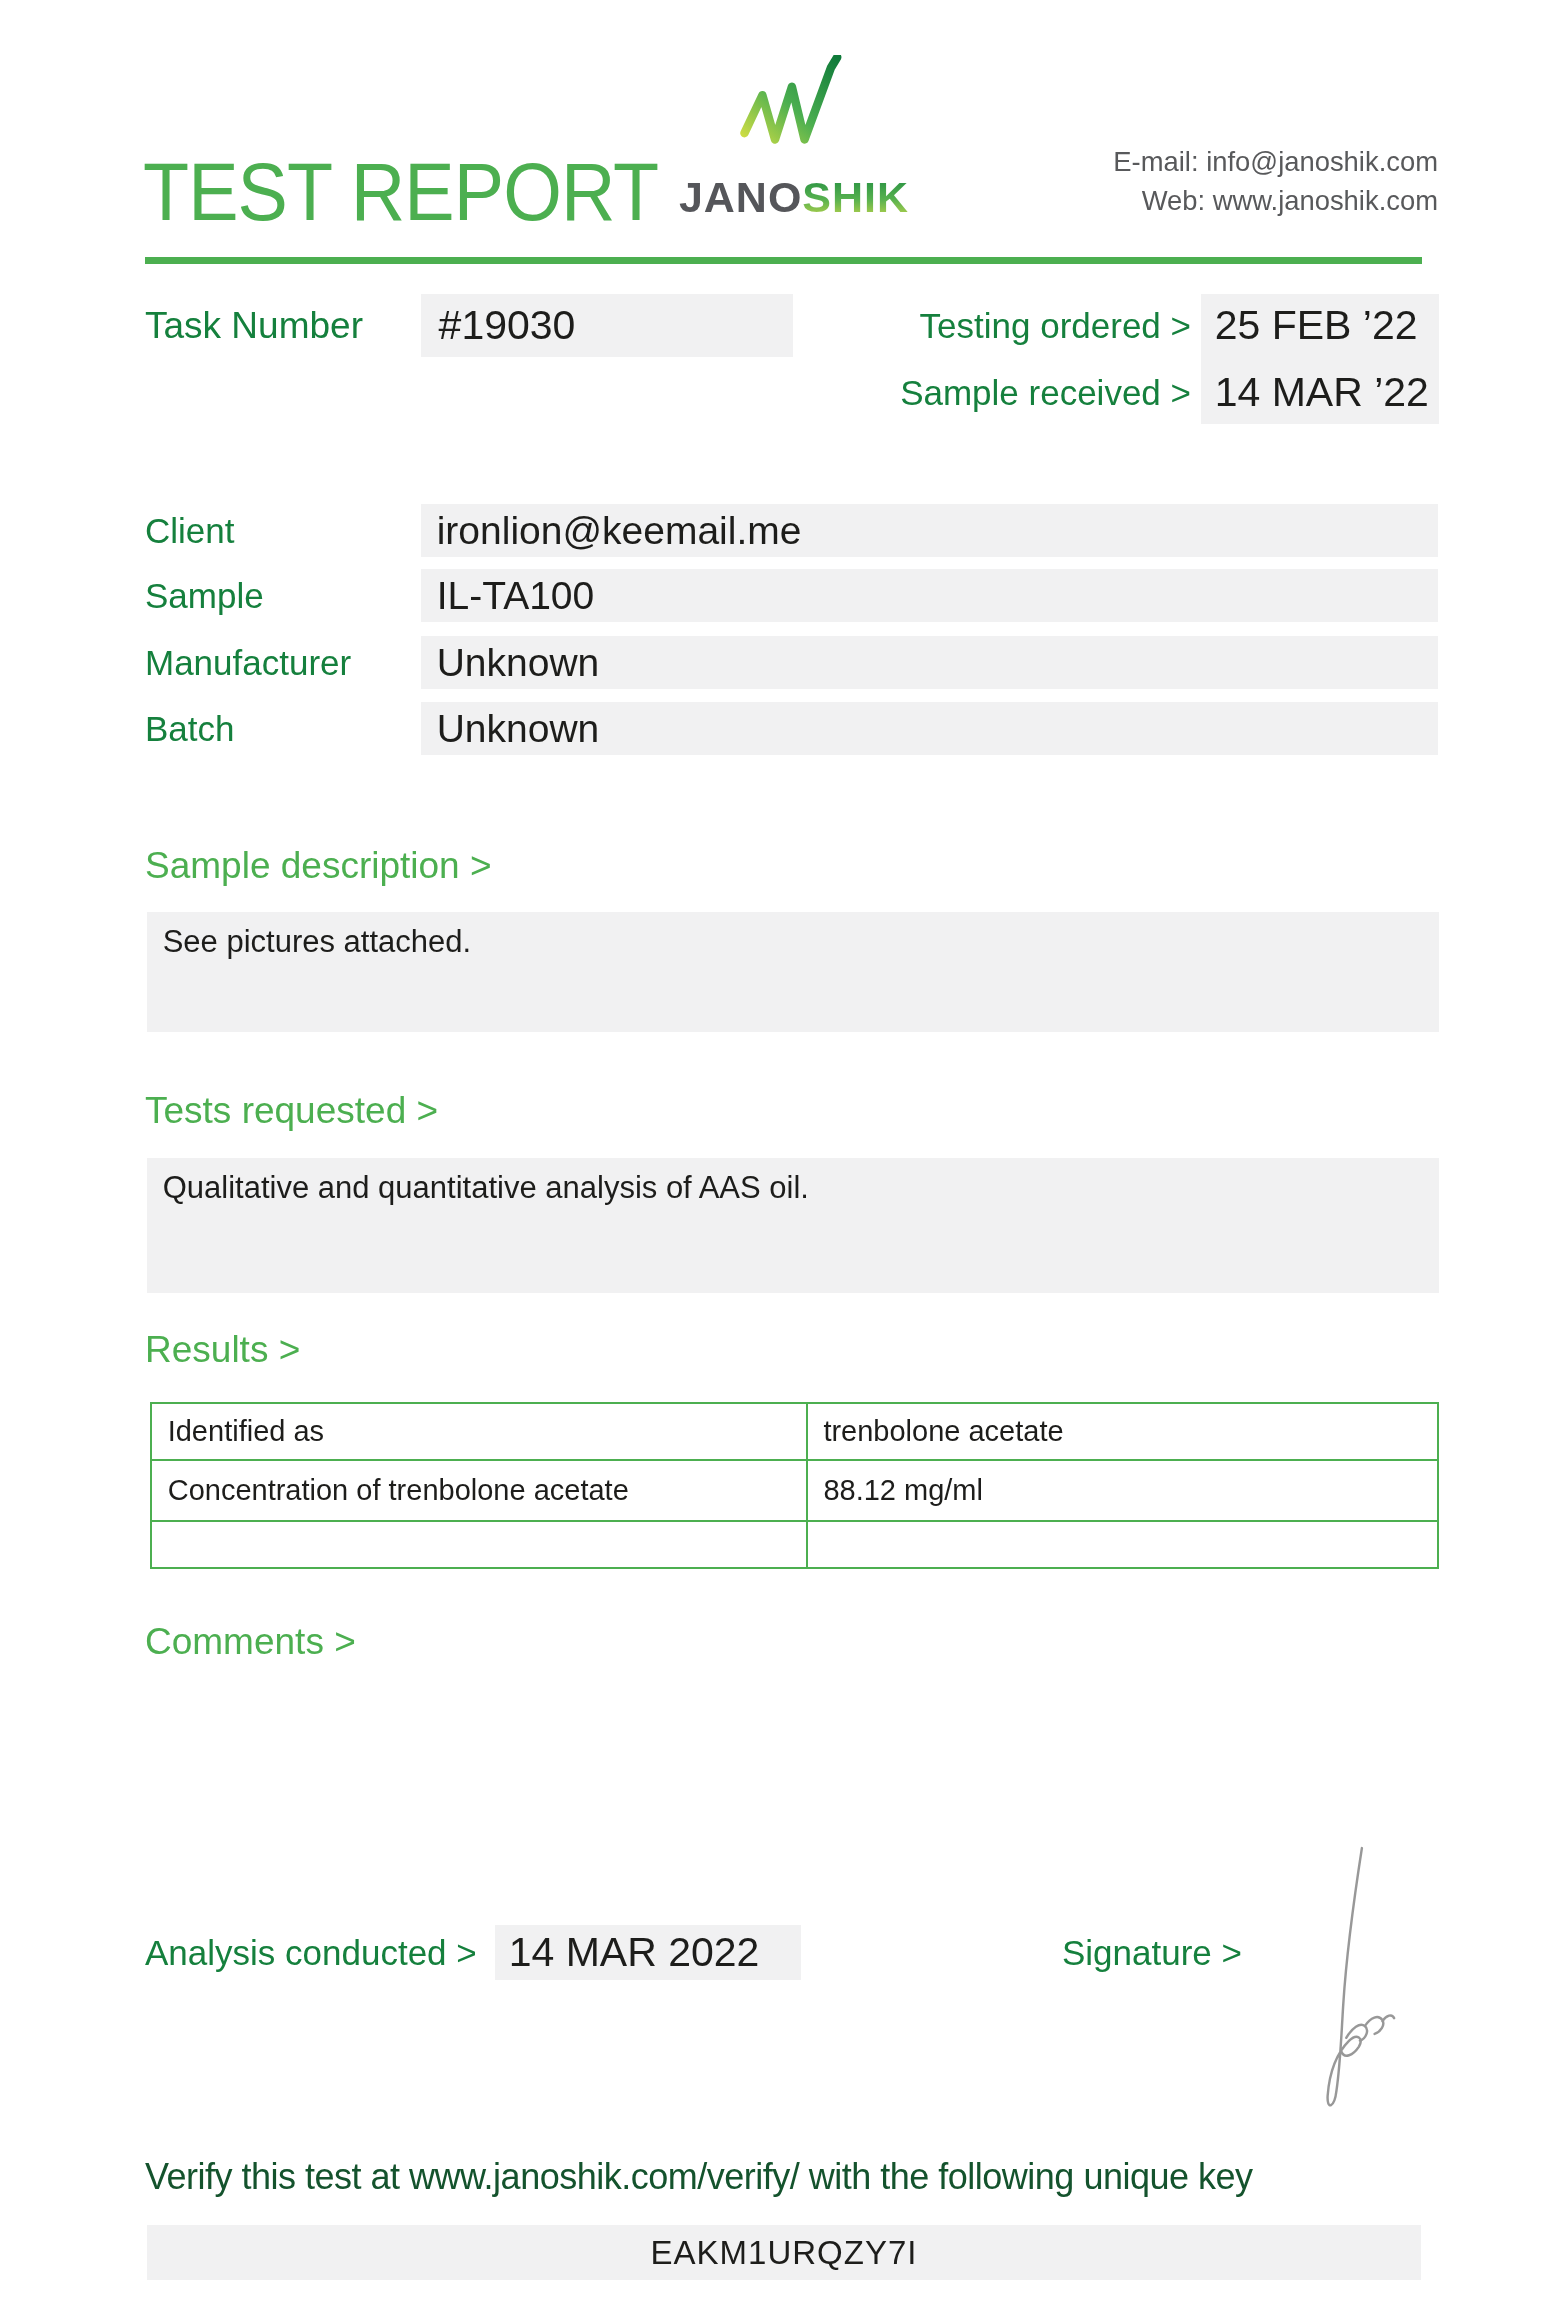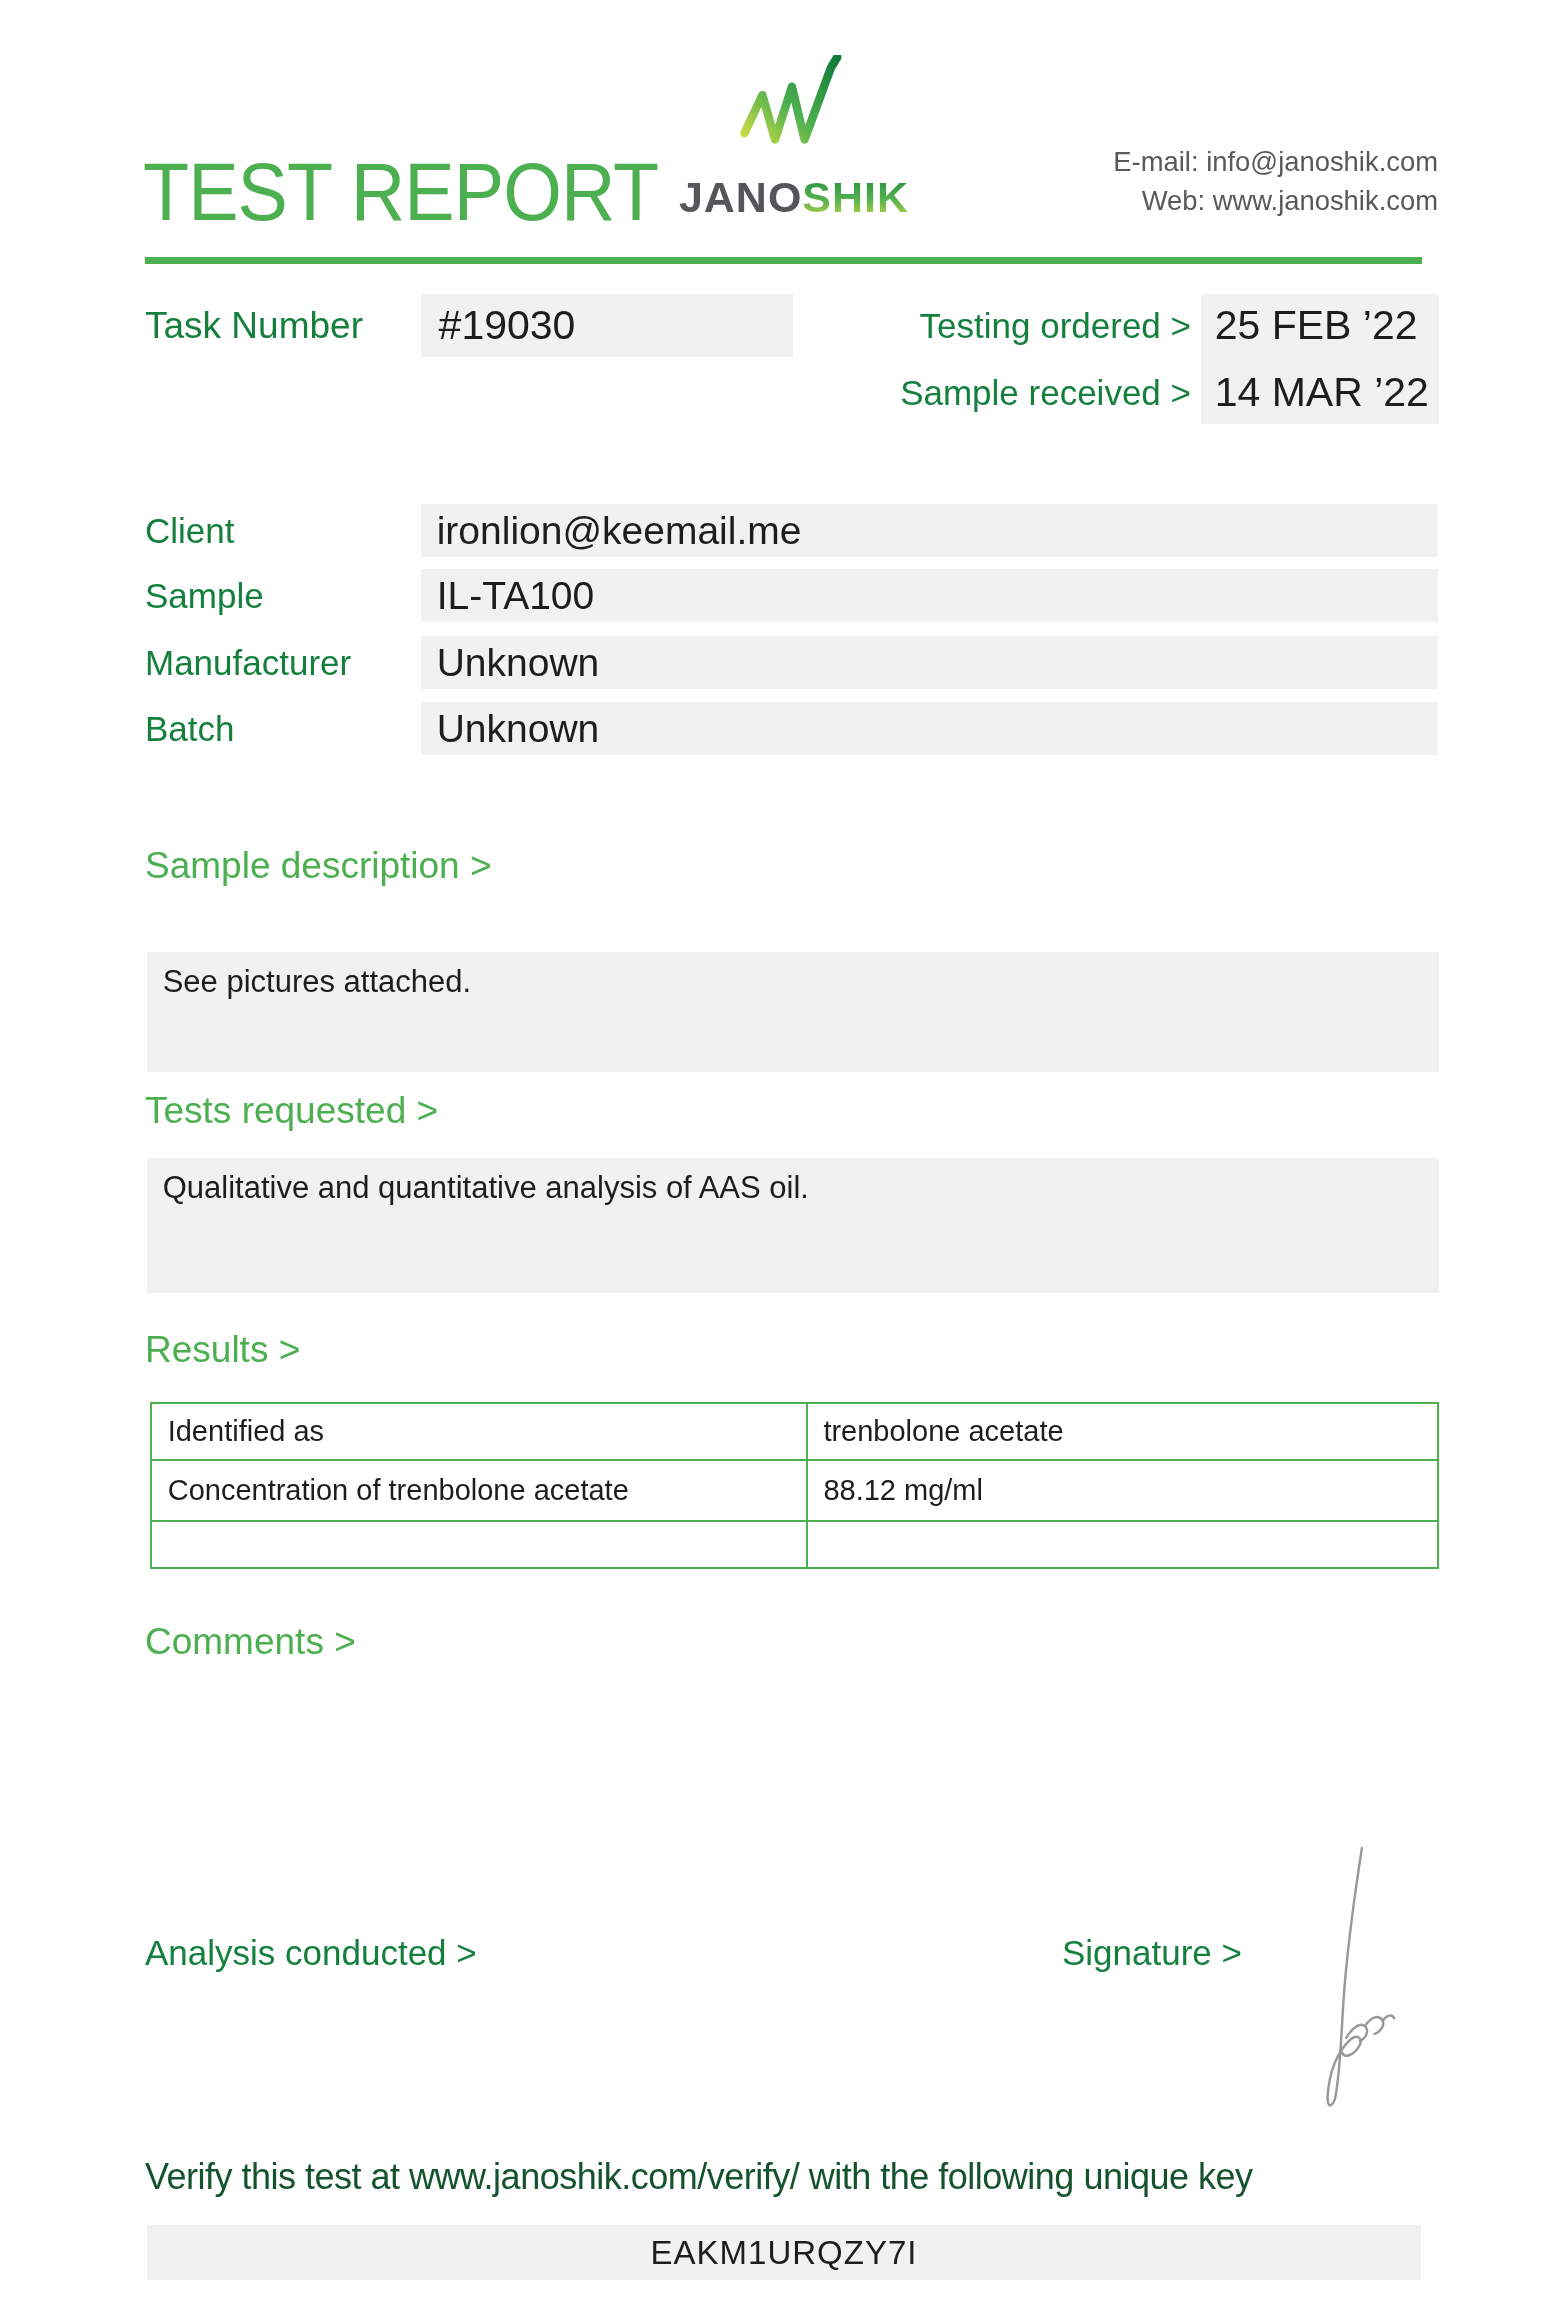--- a/index.html
+++ b/index.html
@@ -88,21 +88,21 @@
   <div class="abs lbl detail-label" style="top:569px">Sample</div>
   <div class="abs graybox detail-box" style="top:569px">IL-TA100</div>
 
   <div class="abs lbl detail-label" style="top:636px">Manufacturer</div>
   <div class="abs graybox detail-box" style="top:636px">Unknown</div>
 
   <div class="abs lbl detail-label" style="top:702px">Batch</div>
   <div class="abs graybox detail-box" style="top:702px">Unknown</div>
 
   <div class="abs section-label" style="top:845px">Sample description &gt;</div>
-  <div class="abs graybox content-box" style="top:952px;height:120px">
+  <div class="abs graybox content-box" style="top:912px;height:120px">
     <span>See pictures attached.</span>
   </div>
 
   <div class="abs section-label" style="top:1090px">Tests requested &gt;</div>
   <div class="abs graybox content-box" style="top:1158px;height:135px">
     <span>Qualitative and quantitative analysis of AAS oil.</span>
   </div>
 
   <div class="abs section-label" style="top:1329px">Results &gt;</div>
   <table class="abs results-table">
@@ -118,20 +118,21 @@
     <tr class="r3">
       <td class="c1"></td>
       <td></td>
     </tr>
   </tbody>
     </table>
 
   <div class="abs section-label" style="top:1621px">Comments &gt;</div>
 
   <div class="abs lbl analysis-label">Analysis conducted &gt;</div>
+  <div class="abs graybox analysis-box">14 MAR 2022</div>
   <div class="abs lbl signature-label">Signature &gt;</div>
 
   <svg class="abs signature-svg" width="132" height="279" viewBox="0 0 135 285">
     <path d="M 95 3
              C 88 48, 79 115, 76 162
              C 74 193, 73 224, 69 251
              C 67 268, 59 272, 60 256
              C 62 230, 71 211, 82 200
              C 90 192, 97 197, 92 206
              C 86 215, 77 219, 74 211

